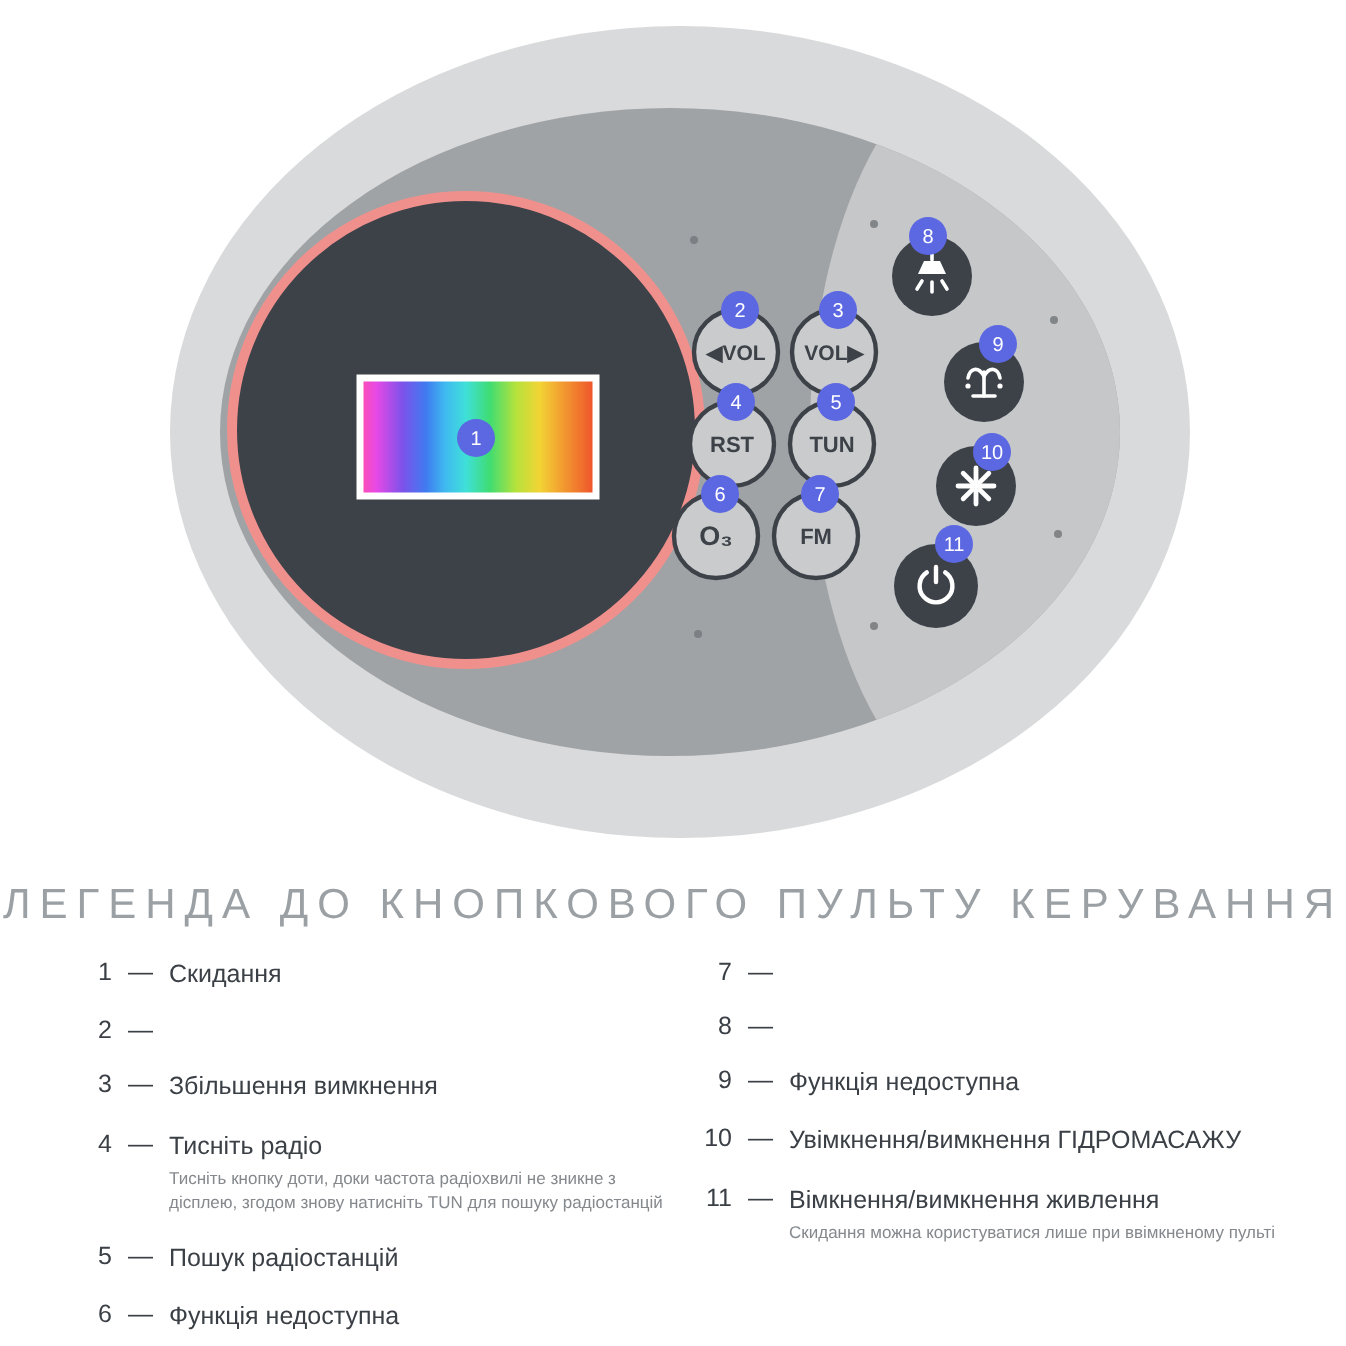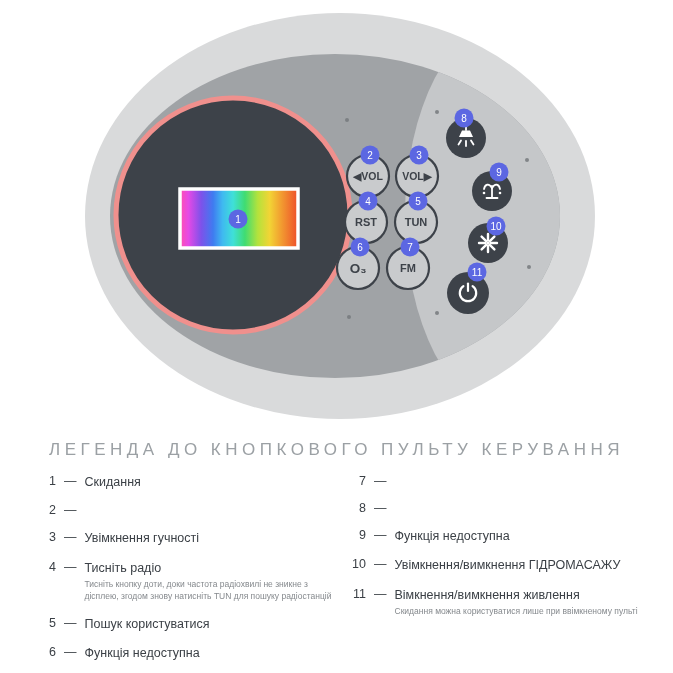--- a/index.html
+++ b/index.html
@@ -13,21 +13,21 @@
   .callout-circle{fill:var(--accent)}
   .callout-num{fill:#ffffff;font-size:10px;text-anchor:middle}
   .pbtn{fill:#c9cbcd;stroke:var(--dark);stroke-width:2.2}
   .ibtn{fill:var(--dark)}
   .btn-label{fill:var(--dark);font-weight:bold;font-size:11px;text-anchor:middle}
   .btn-label-sm{font-size:10.5px}
   .btn-label-lg{font-size:13.5px}
   .icon-stroke{stroke:#ffffff;fill:none;stroke-linecap:round}
   .dot{fill:#75797d;opacity:.85}
   .title{
-    margin-top:4px;text-align:center;font-size:17px;letter-spacing:4.5px;
+    margin-top:4px;text-align:center;font-size:21px;letter-spacing:4.5px;
     color:#9ba0a4;font-weight:400;
   }
   .legend{display:flex;padding:14px 26px 0 34px}
   .col-left{width:302px;flex:none;display:flex;flex-direction:column}
   .col-right{flex:1;display:flex;flex-direction:column;padding-left:6px}
   .item{display:flex;margin-bottom:13px;font-size:12.5px;color:#3b4046;align-items:flex-start}
   .num{width:22px;text-align:right;flex:none}
   .col-right .num{width:24px}
   .dash{margin:0 8px;flex:none}
   .content{max-width:252px;line-height:1.3}
@@ -202,36 +202,36 @@
     </div>
 
     <div class="item">
       <span class="num">2</span>
       <span class="dash">—</span>
     </div>
 
     <div class="item">
       <span class="num">3</span>
       <span class="dash">—</span>
-      <div class="content">Увімкнення гучності</div>
+      <div class="content">Збільшення вимкнення</div>
     </div>
 
     <div class="item">
       <span class="num">4</span>
       <span class="dash">—</span>
       <div class="content">
         <div>Тисніть радіо</div>
         <div class="note">Тисніть кнопку доти, доки частота радіохвилі не зникне з дісплею, згодом знову натисніть TUN для пошуку радіостанцій</div>
       </div>
     </div>
 
     <div class="item">
       <span class="num">5</span>
       <span class="dash">—</span>
-      <div class="content">Пошук користуватися</div>
+      <div class="content">Пошук радіостанцій</div>
     </div>
 
     <div class="item">
       <span class="num">6</span>
       <span class="dash">—</span>
       <div class="content">Функція недоступна</div>
     </div>
 
   </div>
   <div class="col-right">

